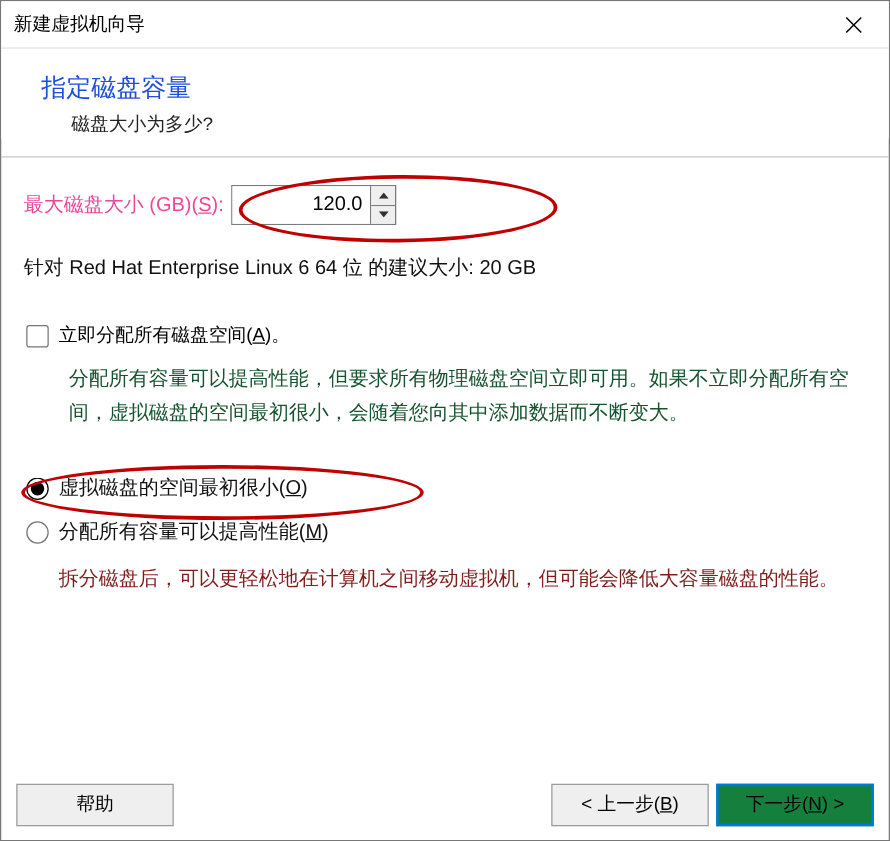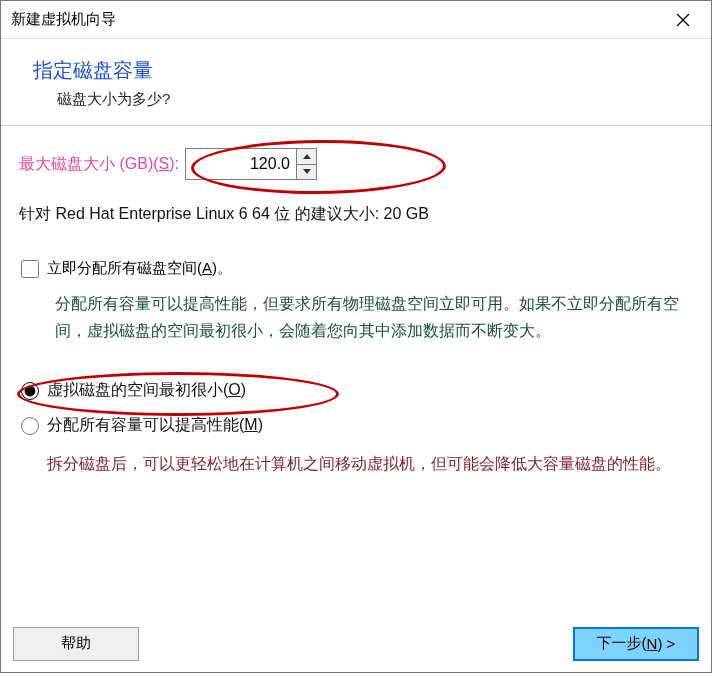--- a/index.html
+++ b/index.html
@@ -213,21 +213,21 @@
     font-size: 15px;
     color: #000;
     cursor: pointer;
     display: inline-flex;
     align-items: center;
     justify-content: center;
     padding: 0 5px;
   }
   .btn.primary {
     border: 2px solid #0078d7;
-    background: #7dd3fc;
+    background: #15803d;
     text-align: right;
   }
   .spacer {
     flex: 1;
   }
 </style>
 </head>
 <body>
 
 <div class="window">
@@ -297,20 +297,25 @@
         </label>
       </div>
     </div>
     <div class="desc2">拆分磁盘后，可以更轻松地在计算机之间移动虚拟机，但可能会降低大容量磁盘的性能。</div>
 
   </div>
 
   <div class="footer">
     <button class="btn">帮助</button>
     <span class="spacer"></span>
+    <button class="btn">
+      <span>&lt; 上一步(</span>
+        <span class="underline">B</span>
+        <span>)</span>
+    </button>
     <button class="btn primary">
       <span>下一步(</span>
         <span class="underline">N</span>
         <span>) &gt;</span>
     </button>
   </div>
 
 </div>
 
 </body></html>

